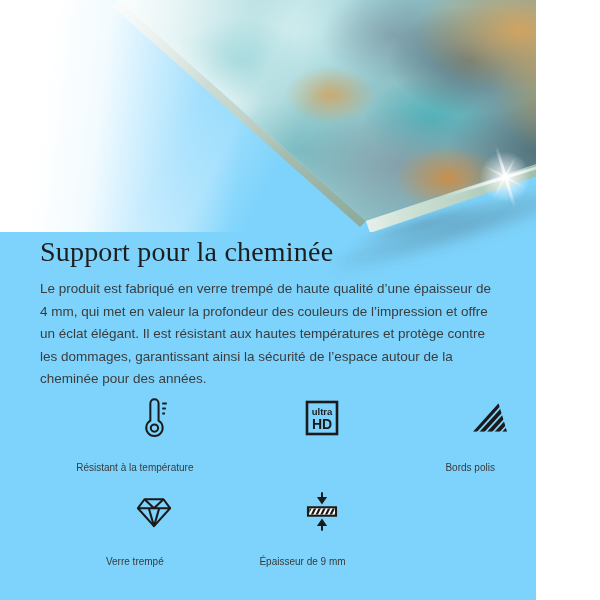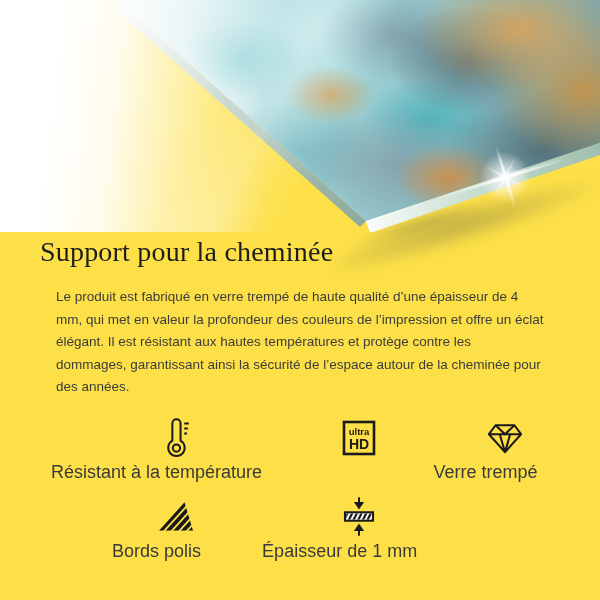--- a/index.html
+++ b/index.html
@@ -1,16 +1,16 @@
 <!DOCTYPE html>
 <html><head>
 <meta charset="utf-8">
 <style>
   html,body{margin:0;padding:0;background:#fff;}
-  .page{position:relative;width:600px;height:600px;overflow:hidden;background:#fde047;
+  .page{position:relative;width:536px;height:600px;overflow:hidden;background:#7dd3fc;
         font-family:"Liberation Sans",sans-serif;}
 
   
   .hero{position:relative;height:232px;}
   .glass-shadow{position:absolute;left:326px;top:206px;width:296px;height:36px;
     background:radial-gradient(ellipse at 45% 45%,rgba(50,60,64,.30),rgba(50,60,64,0) 68%);
     transform:rotate(-17deg);filter:blur(6px);border-radius:50%;}
   .glass-shadow-core{position:absolute;left:348px;top:215px;width:150px;height:16px;
     background:radial-gradient(ellipse,rgba(45,55,58,.28),rgba(45,55,58,0) 70%);
     transform:rotate(-16deg);filter:blur(4px);border-radius:50%;}
@@ -51,28 +51,28 @@
   .sparkle .h{left:-65px;top:-1.5px;width:130px;height:3px;}
   .sparkle .v{left:-1.5px;top:-32px;width:3px;height:64px;
     background:linear-gradient(180deg,rgba(255,255,255,0),#fff 50%,rgba(255,255,255,0));}
   .sparkle .d1,.sparkle .d2{left:-22px;top:-1px;width:44px;height:2px;opacity:.8;}
   .sparkle .d1{transform:rotate(45deg);} .sparkle .d2{transform:rotate(-45deg);}
 
   
   .content{padding:2px 40px 0 40px;}
   .title{font-family:"Liberation Serif","DejaVu Serif",serif;font-weight:400;
     font-size:28px;line-height:36px;color:#1d1d1d;margin:0 0 8px 0;letter-spacing:.2px;}
-  .desc{font-size:13.5px;line-height:22.5px;color:#3c3c3c;margin:16px;max-width:540px;}
+  .desc{font-size:13.5px;line-height:22.5px;color:#3c3c3c;margin:0;max-width:540px;}
 
   
   .features{margin:4px 0 0 11px;width:503px;display:grid;
     grid-template-columns:repeat(3,1fr);row-gap:14px;}
   .feature{display:flex;flex-direction:column;align-items:center;}
   .icon-box{height:46px;display:flex;align-items:center;justify-content:center;padding-left:39px;}
-  .feature-label{margin-top:4px;font-size:18px;line-height:15px;color:#3a3a3a;white-space:nowrap;}
+  .feature-label{margin-top:19px;font-size:10px;line-height:15px;color:#3a3a3a;white-space:nowrap;}
   .icon-box svg{display:block;}
   .ln{stroke:#1a1a1a;stroke-width:2.2;fill:none;}
   .fl{fill:#1a1a1a;stroke:none;}
   .svgtxt{fill:#1a1a1a;font-family:"Liberation Sans",sans-serif;text-anchor:middle;}
 </style>
 </head>
 <body>
 
 <div class="page">
 
@@ -116,47 +116,47 @@
             <rect x="2" y="2" width="30" height="32" fill="none" stroke="#1a1a1a" stroke-width="2.6"></rect>
             <text class="svgtxt" x="17" y="14.5" font-size="9.5" font-weight="700">ultra</text>
             <text class="svgtxt" x="17" y="29" font-size="14" font-weight="800">HD</text>
           </svg>
         </div>
       </div>
 
 
       <div class="feature">
         <div class="icon-box">
-          <svg width="40" height="34" viewBox="0 0 42 36">
-            <path class="ln" stroke-linejoin="round" d="M11 4.5 H31 L38 14 L21 33 L4 14 Z"></path>
-            <path class="ln" d="M4 14 H38 M11 4.5 L21 14 L31 4.5 M15.5 14 L21 33 M26.5 14 L21 33"></path>
-          </svg>
-        </div>
-        <div class="feature-label">Verre trempé</div>
-      </div>
-
-      <div class="feature">
-        <div class="icon-box">
           <svg width="36" height="31" viewBox="0 0 38 32">
             <defs>
                 <clipPath id="triclip">
                   <path d="M1 31 L28 1 L37 31 Z"></path>
                 </clipPath>
               </defs>
             <g clip-path="url(#triclip)" stroke="#1a1a1a" stroke-width="4">
               <line x1="-8" y1="34" x2="22" y2="1"></line>
               <line x1="0" y1="34" x2="30" y2="1"></line>
               <line x1="8" y1="34" x2="38" y2="1"></line>
               <line x1="16" y1="34" x2="46" y2="1"></line>
               <line x1="24" y1="34" x2="54" y2="1"></line>
               <line x1="32" y1="34" x2="62" y2="1"></line>
             </g>
           </svg>
         </div>
         <div class="feature-label">Bords polis</div>
+      </div>
+
+      <div class="feature">
+        <div class="icon-box">
+          <svg width="40" height="34" viewBox="0 0 42 36">
+            <path class="ln" stroke-linejoin="round" d="M11 4.5 H31 L38 14 L21 33 L4 14 Z"></path>
+            <path class="ln" d="M4 14 H38 M11 4.5 L21 14 L31 4.5 M15.5 14 L21 33 M26.5 14 L21 33"></path>
+          </svg>
+        </div>
+        <div class="feature-label">Verre trempé</div>
       </div>
 
       <div class="feature">
         <div class="icon-box">
           <svg width="34" height="43" viewBox="0 0 36 46">
             <line class="ln" stroke-width="2.4" x1="18" y1="2.5" x2="18" y2="8"></line>
             <path class="fl" d="M12.5 7.5 H23.5 L18 15.5 Z"></path>
             <rect x="3" y="18.5" width="30" height="9" fill="#fff" stroke="#1a1a1a" stroke-width="2.2"></rect>
             <defs>
                 <clipPath id="barclip">
@@ -169,18 +169,18 @@
               <line x1="11" y1="29" x2="17" y2="17"></line>
               <line x1="16" y1="29" x2="22" y2="17"></line>
               <line x1="21" y1="29" x2="27" y2="17"></line>
               <line x1="26" y1="29" x2="32" y2="17"></line>
               <line x1="31" y1="29" x2="37" y2="17"></line>
             </g>
             <line class="ln" stroke-width="2.4" x1="18" y1="43.5" x2="18" y2="38"></line>
             <path class="fl" d="M12.5 38.5 H23.5 L18 30.5 Z"></path>
           </svg>
         </div>
-        <div class="feature-label">Épaisseur de 1 mm</div>
+        <div class="feature-label">Épaisseur de 9 mm</div>
       </div>
 
     </div>
   </div>
 </div>
 
 </body></html>

